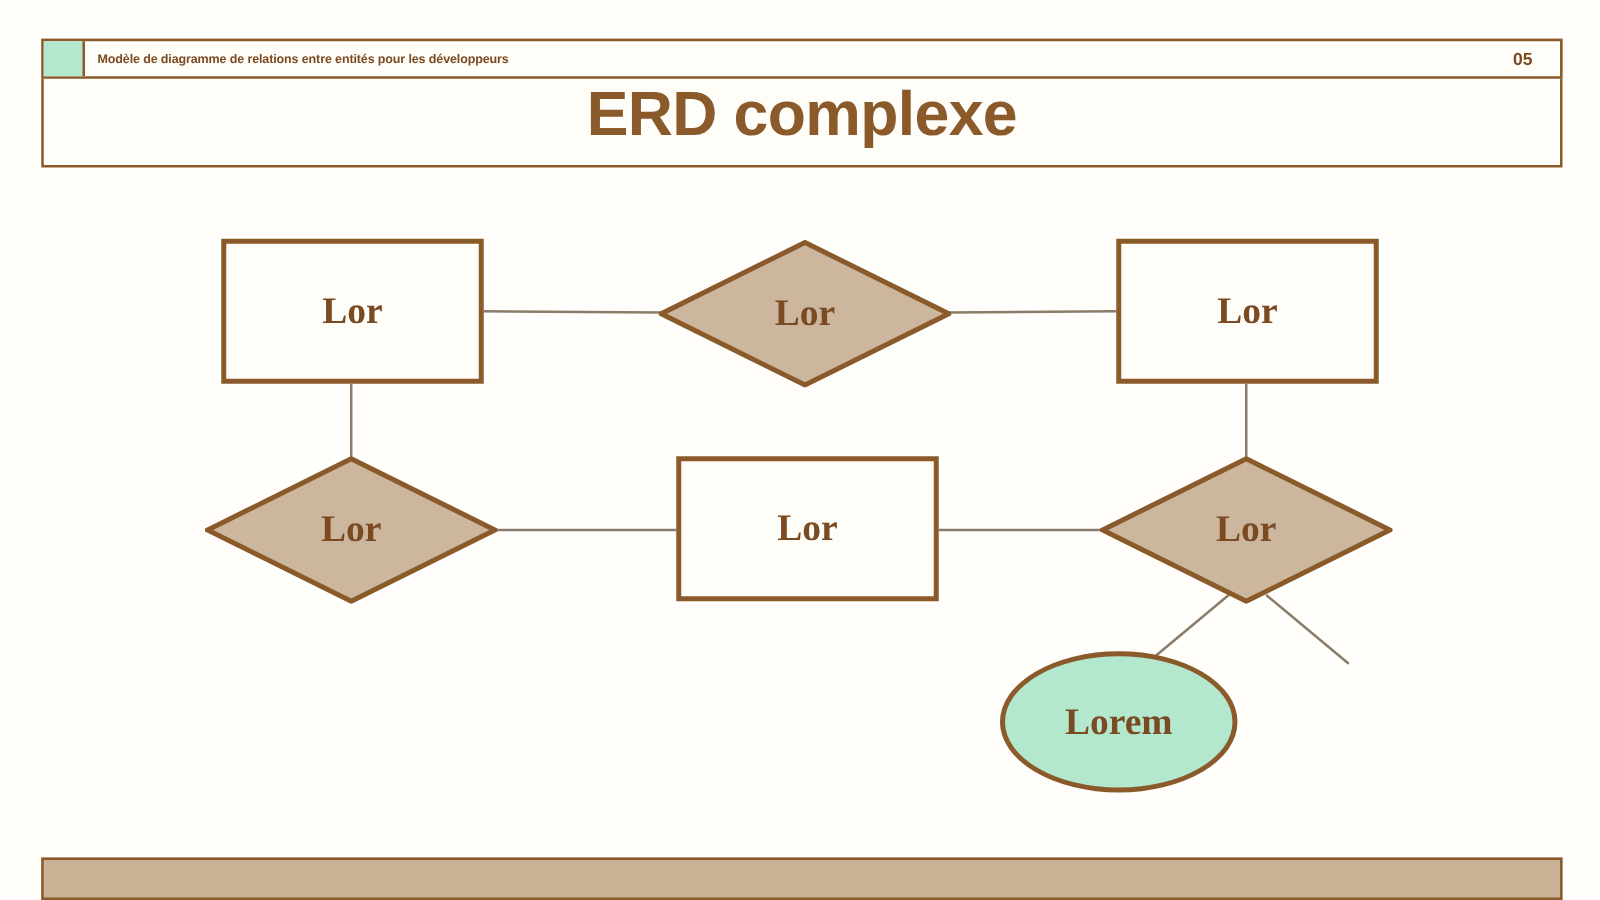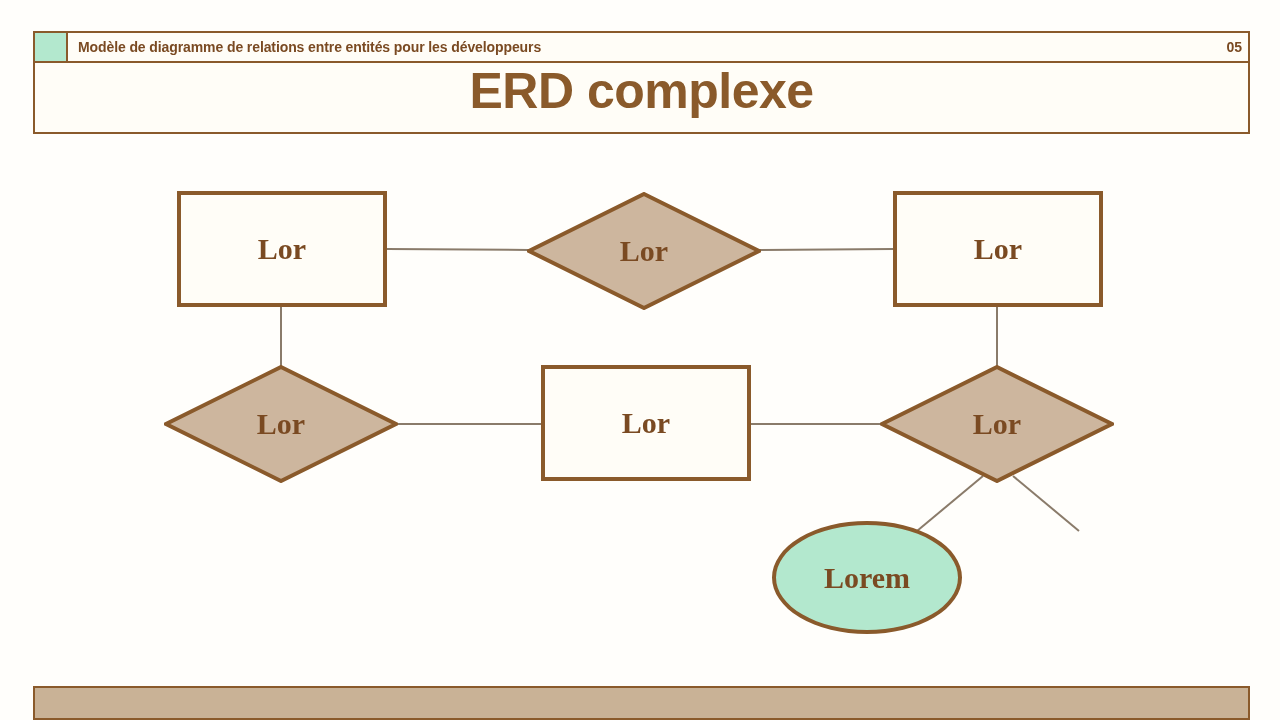--- a/index.html
+++ b/index.html
@@ -46,30 +46,30 @@
     height: 100%;
     background: #b3e8ce;
     border-right: 2px solid #8a5a2b;
     box-sizing: border-box;
     flex: 0 0 auto;
   }
 
   #header-title {
     flex: 1 1 auto;
     padding-left: 10px;
-    font-size: 14px;
+    font-size: 10px;
     font-weight: bold;
     color: #7a4a22;
     letter-spacing: -0.1px;
     white-space: nowrap;
   }
 
   #header-page {
     flex: 0 0 auto;
-    padding-right: 6px;
+    padding-right: 22px;
     font-size: 14px;
     font-weight: bold;
     color: #7a4a22;
   }
 
   #slide-title {
     position: absolute;
     left: 33px;
     top: 55px;
     width: 1217px;
@@ -208,18 +208,18 @@
     </div>
     <div class="node entity" style="left: 541px; top: 365px; width: 210px; height: 116px;">
       <span>Lor</span>
     </div>
     <div class="diamond-wrap" style="left: 880px; top: 365px; width: 234px; height: 118px;">
       <svg width="234" height="118" viewBox="0 0 234 118">
         <polygon points="117,2 232,59 117,116 2,59" fill="#cdb69e" stroke="#8a5a2b" stroke-width="4" stroke-linejoin="miter"></polygon>
       </svg>
       <div class="diamond-label">Lor</div>
     </div>
-    <div class="node attribute" style="left: 772px; top: 521px; width: 190px; height: 113px;">
+    <div class="node attribute" style="left: 800px; top: 521px; width: 190px; height: 113px;">
       <span>Lorem</span>
     </div>
   </div>
 
 <div id="bottom-bar"></div>
 
 </body></html>

